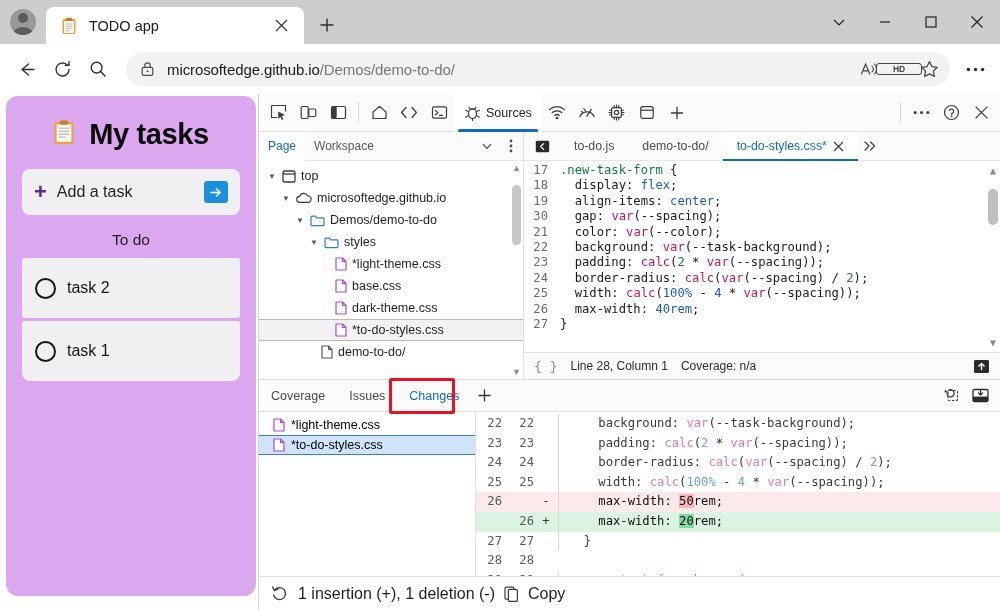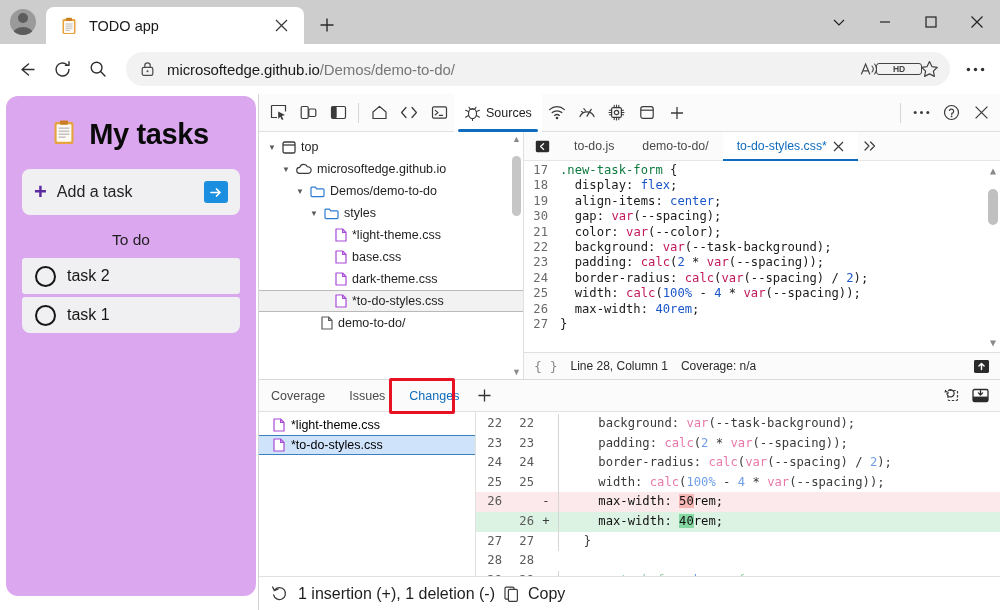--- a/index.html
+++ b/index.html
@@ -98,21 +98,21 @@
     margin-bottom: 16px;
   }
   .plus-sign { color:#5b2a9e; font-size:22px; font-weight:bold; line-height:1; }
   .new-task-placeholder { flex:1; font-size:16px; color:#242424; }
   .submit-btn {
     width:24px;height:22px;border-radius:3px;background:#1a8fe0;
     display:flex;align-items:center;justify-content:center;color:#fff;font-size:13px;
   }
   .todo-section-label { text-align:center; font-size:15.5px; color:#1f1f1f; margin-bottom:9px; }
   .task-item {
-    background:#f0f0f2; height:36px; display:flex; align-items:center; gap:11px;
+    background:#f0f0f2; height:60px; display:flex; align-items:center; gap:11px;
     padding: 0 13px; margin-bottom:3px; border-radius:3px;
   }
   .task-item:first-of-type { border-radius:8px 8px 3px 3px; }
   .task-item:last-of-type { border-radius:3px 3px 8px 8px; }
   .task-radio { width:21px;height:21px;border-radius:50%;border:2.4px solid #161616; flex:none;}
   .task-label { font-size:16px; color:#161616; }
 
   
   .devtools { flex:1; display:flex; flex-direction:column; background:#ffffff; min-width:0; border-left:1px solid #d4d4d4;}
 
@@ -471,20 +471,37 @@
               <path d="M1.6 1.6 L13.4 13.4 M13.4 1.6 L1.6 13.4" stroke="#3b3b3b" stroke-width="1.25"></path>
             </svg>
         </div>
       </div>
 
       <div class="dt-body">
 
         <div class="sources-area">
 
           <div class="navigator">
+            <div class="nav-tabs">
+              <div class="nav-tab active">Page</div>
+              <div class="nav-tab">Workspace</div>
+              <div style="flex:1"></div>
+              <div class="nav-tb-ico">
+                <svg width="12" height="12" viewBox="0 0 12 12">
+                    <path d="M2 4.2 L6 8.4 L10 4.2" stroke="#4a4a4a" stroke-width="1.2" fill="none"></path>
+                  </svg>
+              </div>
+              <div class="nav-tb-ico">
+                <svg width="4" height="14" viewBox="0 0 4 14">
+                    <circle cx="2" cy="2" r="1.4" fill="#4a4a4a"></circle>
+                    <circle cx="2" cy="7" r="1.4" fill="#4a4a4a"></circle>
+                    <circle cx="2" cy="12" r="1.4" fill="#4a4a4a"></circle>
+                  </svg>
+              </div>
+            </div>
             <div class="tree">
 
               <div class="tree-row" style="padding-left:8px">
                 <span class="caret">▼</span>
                 <span>
                     <svg width="14" height="13" viewBox="0 0 14 13">
                       <rect x="1" y="1" width="12" height="11" rx="1.6" stroke="#3b3b3b" stroke-width="1.3" fill="none"></rect>
                       <path d="M1 4 H13" stroke="#3b3b3b" stroke-width="1.3"></path>
                     </svg>
                   </span>
@@ -693,21 +710,21 @@
                 <span>*to-do-styles.css</span>
               </div>
             </div>
             <div class="diff">
               <div id="diff-lines">
                   <div class="diff-line "><span class="dn">22</span><span class="dn2">22</span><span class="dsign"></span><span class="dtext"><span>    background: </span><span class="dtok-fn">var</span><span>(--task-background);</span></span></div>
                   <div class="diff-line "><span class="dn">23</span><span class="dn2">23</span><span class="dsign"></span><span class="dtext"><span>    padding: </span><span class="dtok-fn">calc</span><span>(</span><span class="dtok-num">2</span><span> * </span><span class="dtok-fn">var</span><span>(--spacing));</span></span></div>
                   <div class="diff-line "><span class="dn">24</span><span class="dn2">24</span><span class="dsign"></span><span class="dtext"><span>    border-radius: </span><span class="dtok-fn">calc</span><span>(</span><span class="dtok-fn">var</span><span>(--spacing) / </span><span class="dtok-num">2</span><span>);</span></span></div>
                   <div class="diff-line "><span class="dn">25</span><span class="dn2">25</span><span class="dsign"></span><span class="dtext"><span>    width: </span><span class="dtok-fn">calc</span><span>(</span><span class="dtok-num">100%</span><span> - </span><span class="dtok-num">4</span><span> * </span><span class="dtok-fn">var</span><span>(--spacing));</span></span></div>
                   <div class="diff-line del"><span class="dn">26</span><span class="dn2"></span><span class="dsign">-</span><span class="dtext changed"><span>    max-width: </span><span class="hl-del">50</span><span>rem;</span></span></div>
-                  <div class="diff-line add"><span class="dn"></span><span class="dn2">26</span><span class="dsign">+</span><span class="dtext changed"><span>    max-width: </span><span class="hl-add">40</span><span>rem;</span></span></div>
+                  <div class="diff-line add"><span class="dn"></span><span class="dn2">26</span><span class="dsign">+</span><span class="dtext changed"><span>    max-width: </span><span class="hl-add">20</span><span>rem;</span></span></div>
                   <div class="diff-line "><span class="dn">27</span><span class="dn2">27</span><span class="dsign"></span><span class="dtext"><span>  }</span></span></div>
                   <div class="diff-line "><span class="dn">28</span><span class="dn2">28</span><span class="dsign"></span><span class="dtext"><span></span></span></div>
                   <div class="diff-line "><span class="dn">29</span><span class="dn2">29</span><span class="dsign"></span><span class="dtext"><span class="dtok-sel">  .new-task-form</span><span class="dtok-pseudo">:hover</span><span class="dtok-sel"> {</span></span></div>
                 </div>
             </div>
           </div>
 
           <div class="drawer-status">
             <span class="ds-ico">
               <svg width="18" height="16" viewBox="0 0 18 16">

